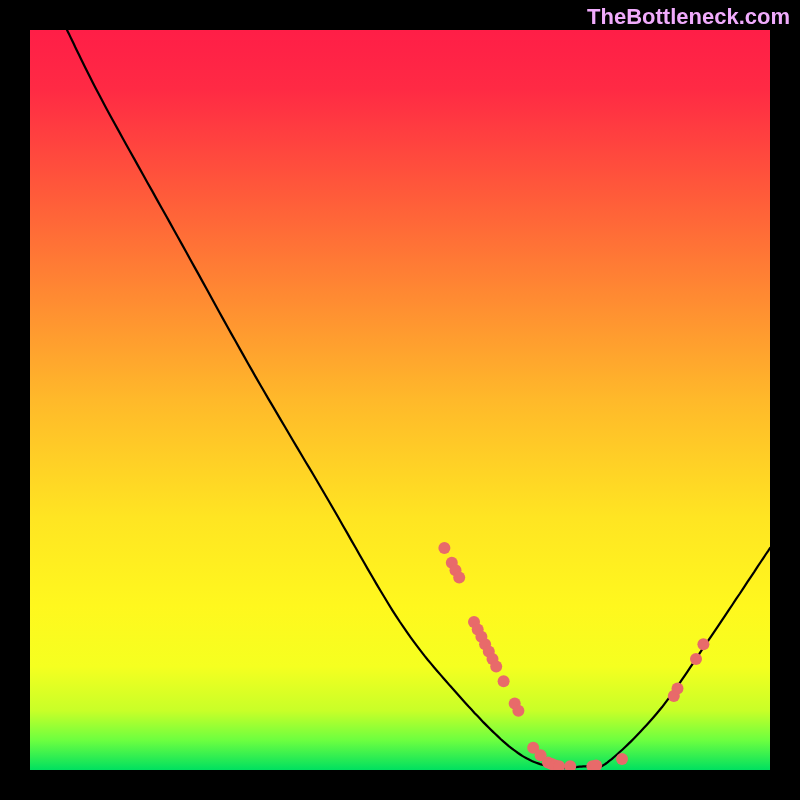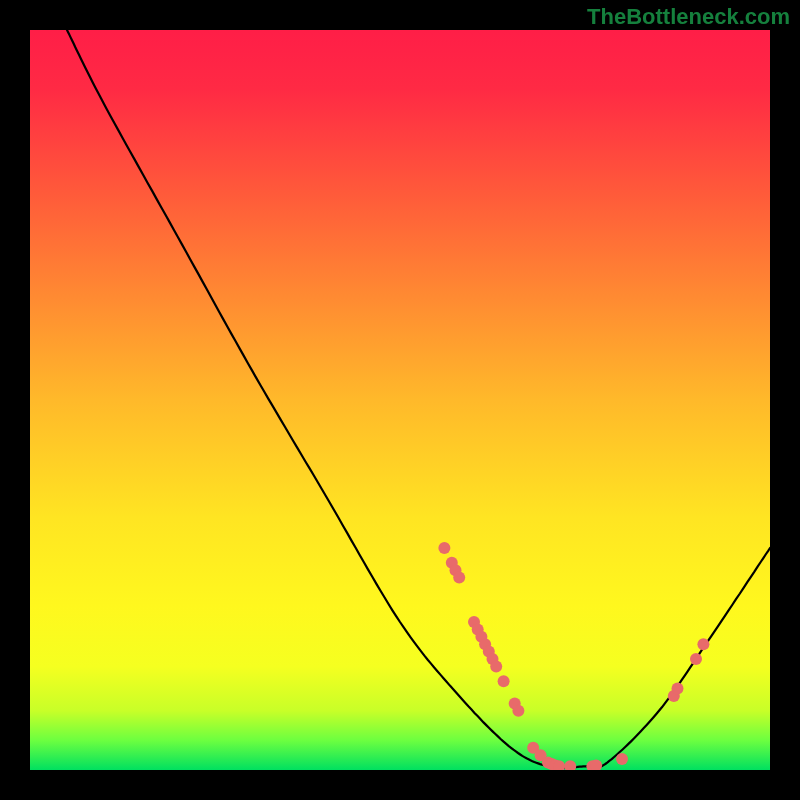--- a/index.html
+++ b/index.html
@@ -8,21 +8,21 @@
     height: 800px;
     background: #000;
     position: relative;
     font-family: Arial, sans-serif;
     overflow: hidden;
   }
   .watermark {
     position: absolute;
     top: 4px;
     right: 10px;
-    color: #15803d;
+    color: #f0abfc;
     font-size: 22px;
     font-weight: bold;
     z-index: 10;
   }
   .plot-area {
     position: absolute;
     left: 30px;
     top: 30px;
     width: 740px;
     height: 740px;

